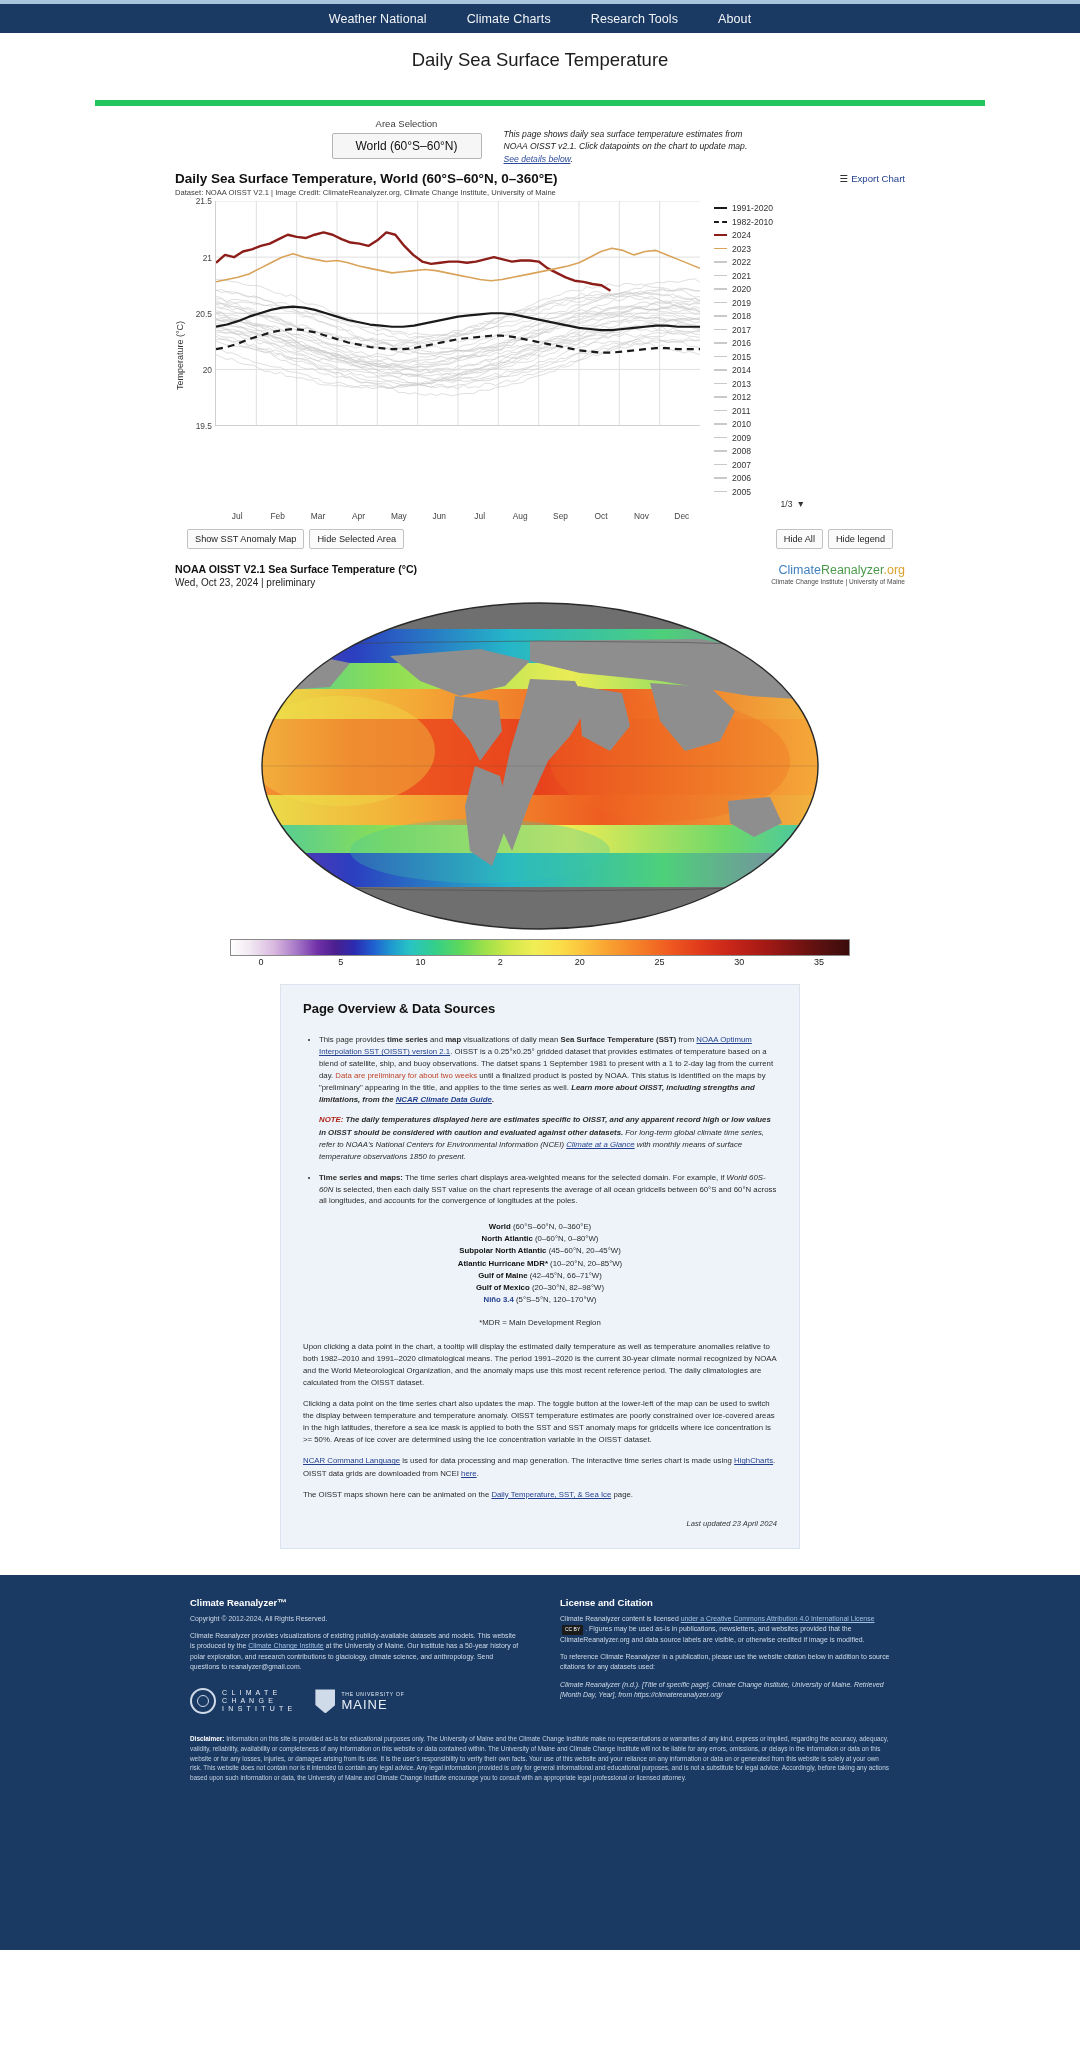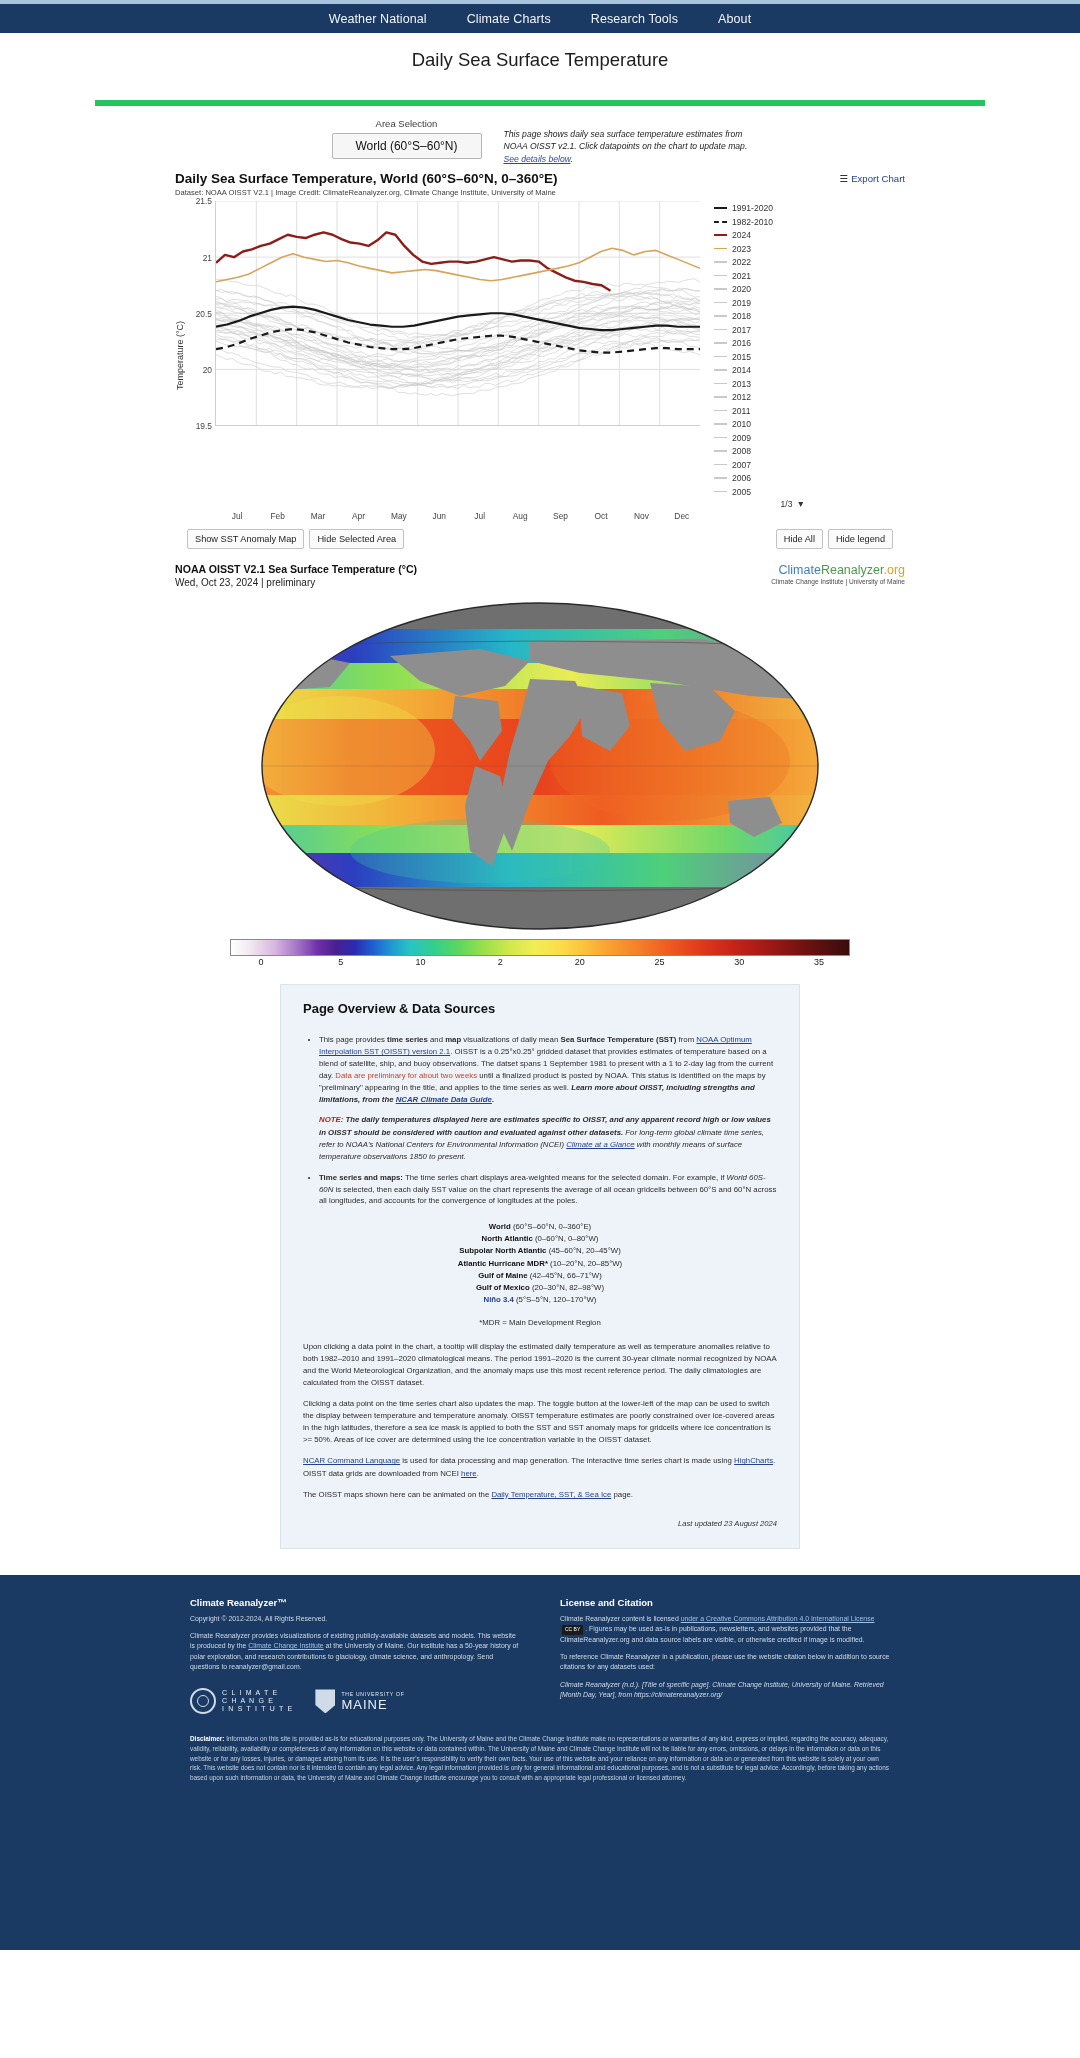--- a/index.html
+++ b/index.html
@@ -506,21 +506,21 @@
   <div class="mdr">*MDR = Main Development Region</div>
 
   <p>Upon clicking a data point in the chart, a tooltip will display the estimated daily temperature as well as temperature anomalies relative to both 1982–2010 and 1991–2020 climatological means. The period 1991–2020 is the current 30-year climate normal recognized by NOAA and the World Meteorological Organization, and the anomaly maps use this most recent reference period. The daily climatologies are calculated from the OISST dataset.</p>
   <p>Clicking a data point on the time series chart also updates the map. The toggle button at the lower-left of the map can be used to switch the display between temperature and temperature anomaly. OISST temperature estimates are poorly constrained over ice-covered areas in the high latitudes, therefore a sea ice mask is applied to both the SST and SST anomaly maps for gridcells where ice concentration is &gt;= 50%. Areas of ice cover are determined using the ice concentration variable in the OISST dataset.</p>
   <p>
     <a href="#">NCAR Command Language</a><span> is used for data processing and map generation. The interactive time series chart is made using </span><a href="#">HighCharts</a><span>. OISST data grids are downloaded from NCEI </span><a href="#">here</a><span>.</span>
   </p>
   <p>
     <span>The OISST maps shown here can be animated on the </span><a href="#">Daily Temperature, SST, &amp; Sea Ice</a><span> page.</span>
   </p>
-  <div class="lastup">Last updated 23 August 2024</div>
+  <div class="lastup">Last updated 23 April 2024</div>
 </div>
 
 <div class="footer">
   <div class="fcols">
     <div class="fcol">
       <h3>Climate Reanalyzer™</h3>
       <p>Copyright © 2012-2024, All Rights Reserved.</p>
       <p>
         <span>Climate Reanalyzer provides visualizations of existing publicly-available datasets and models. This website is produced by the </span><a href="#">Climate Change Institute</a><span> at the University of Maine. Our institute has a 50-year history of polar exploration, and research contributions to glaciology, climate science, and anthropology. Send questions to reanalyzer@gmail.com.</span>
       </p>

